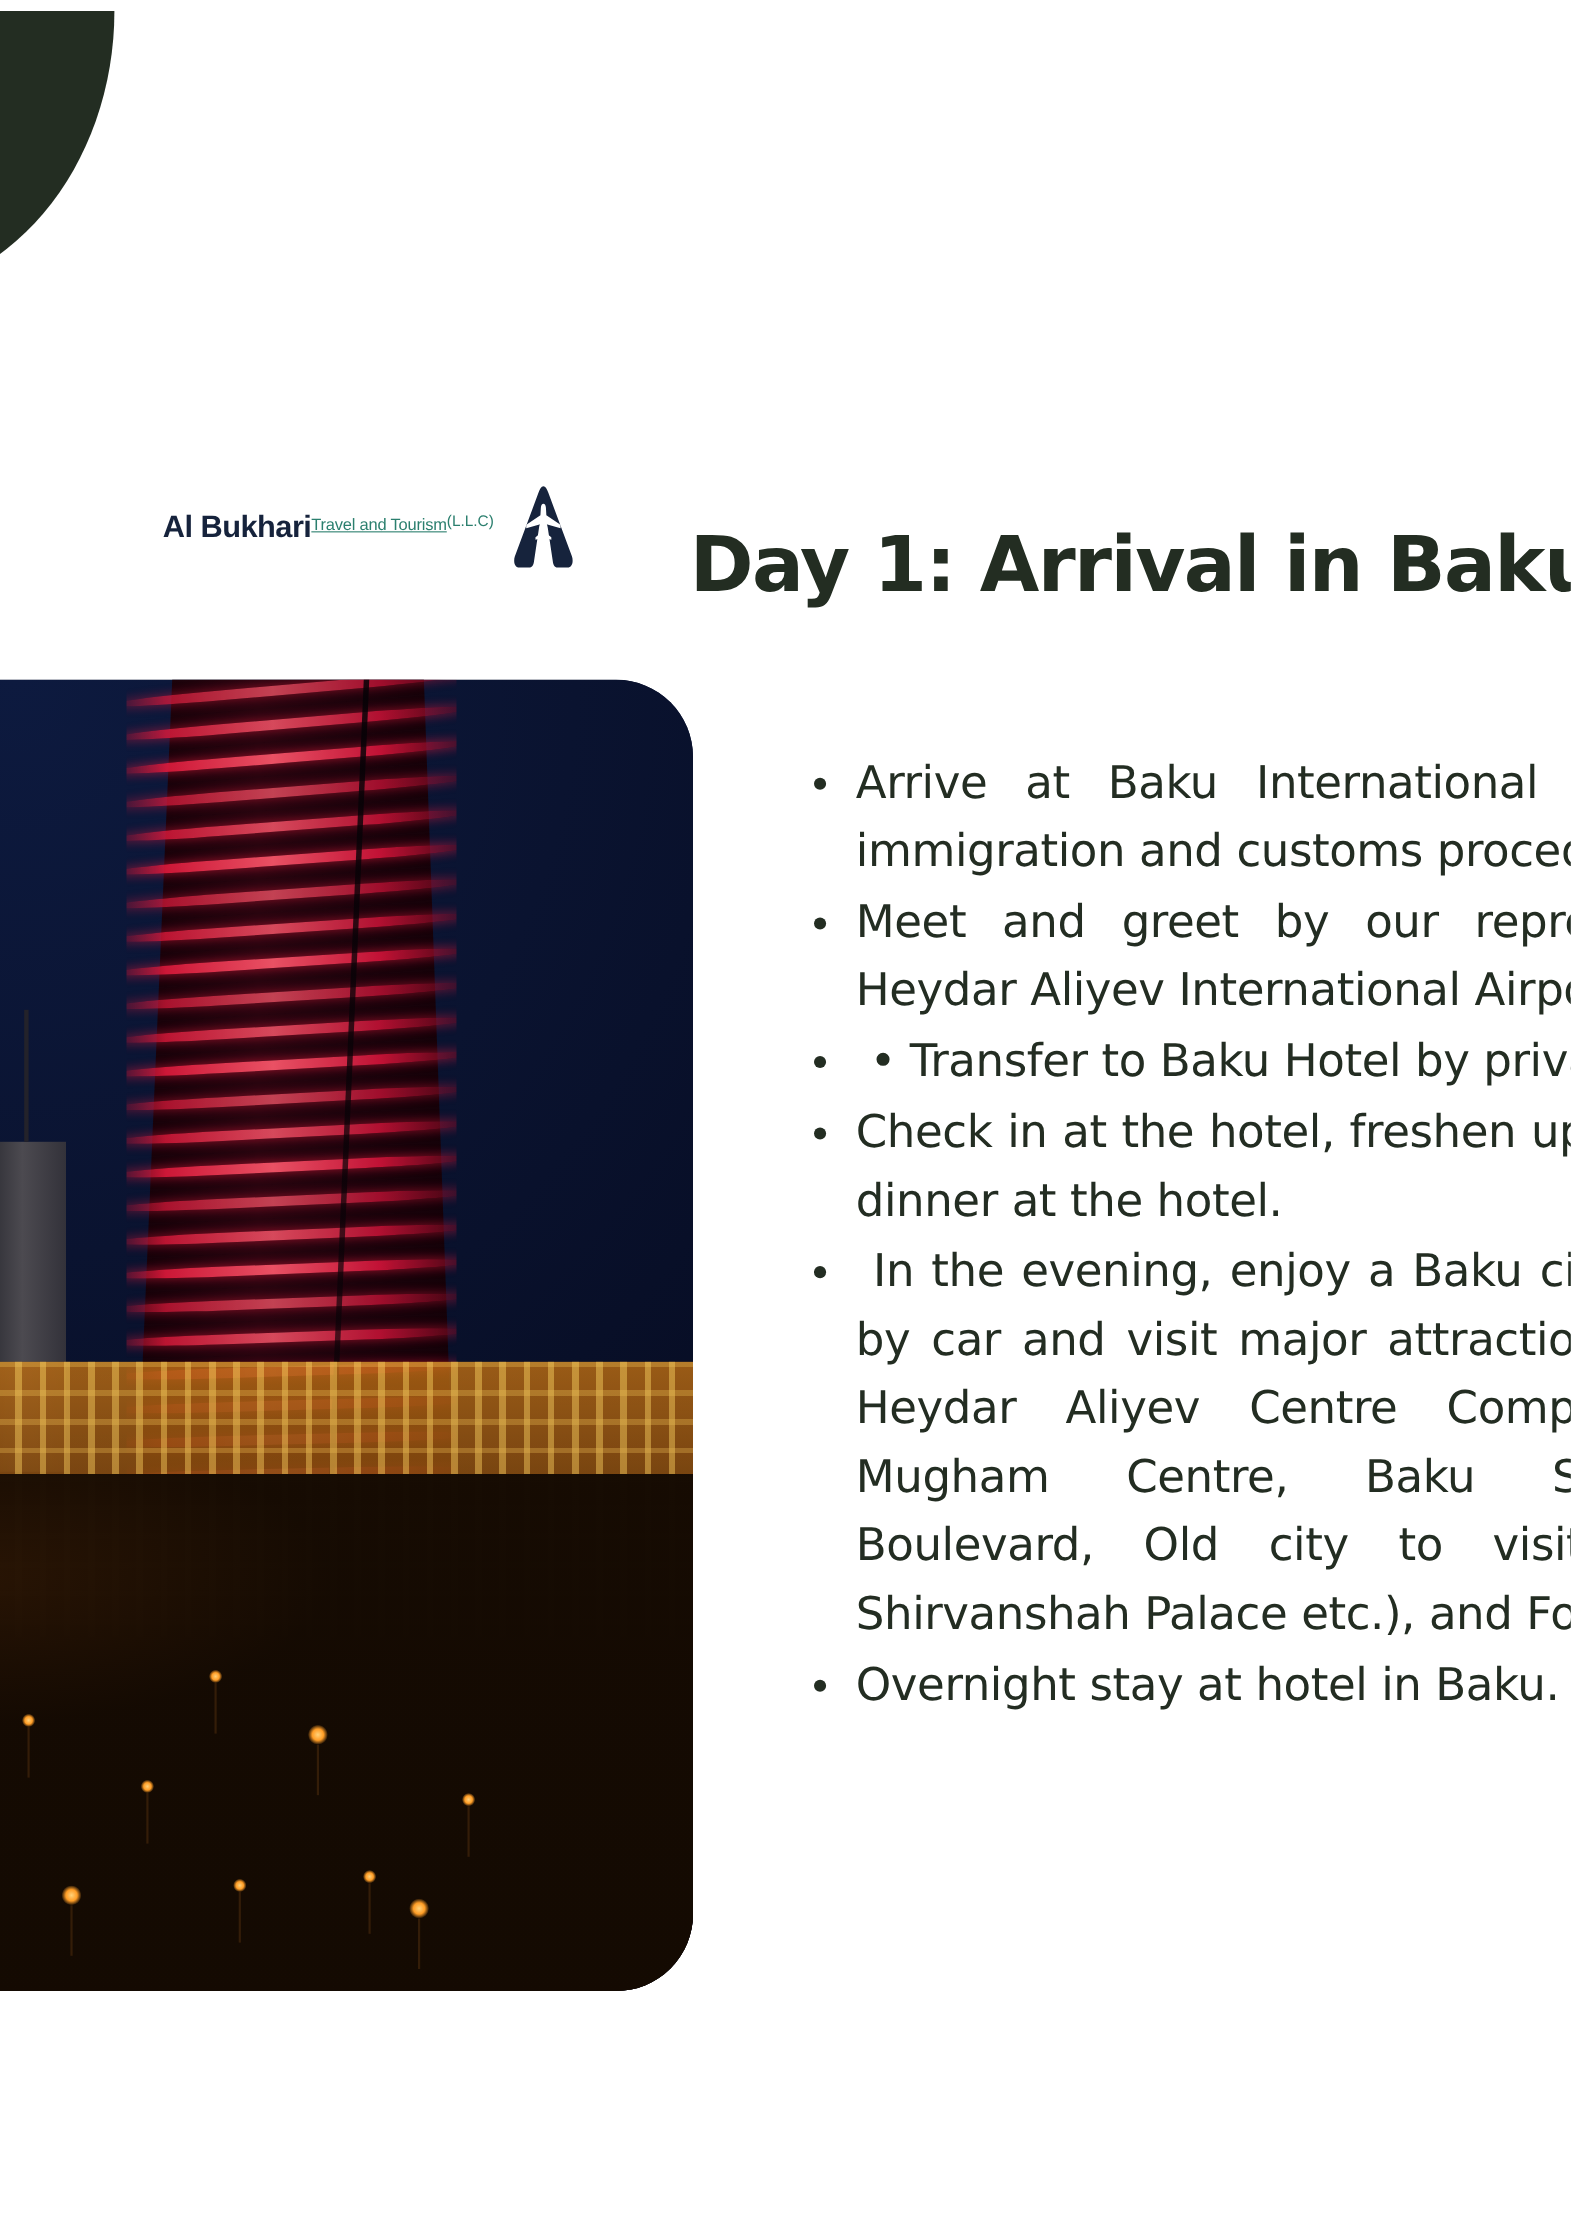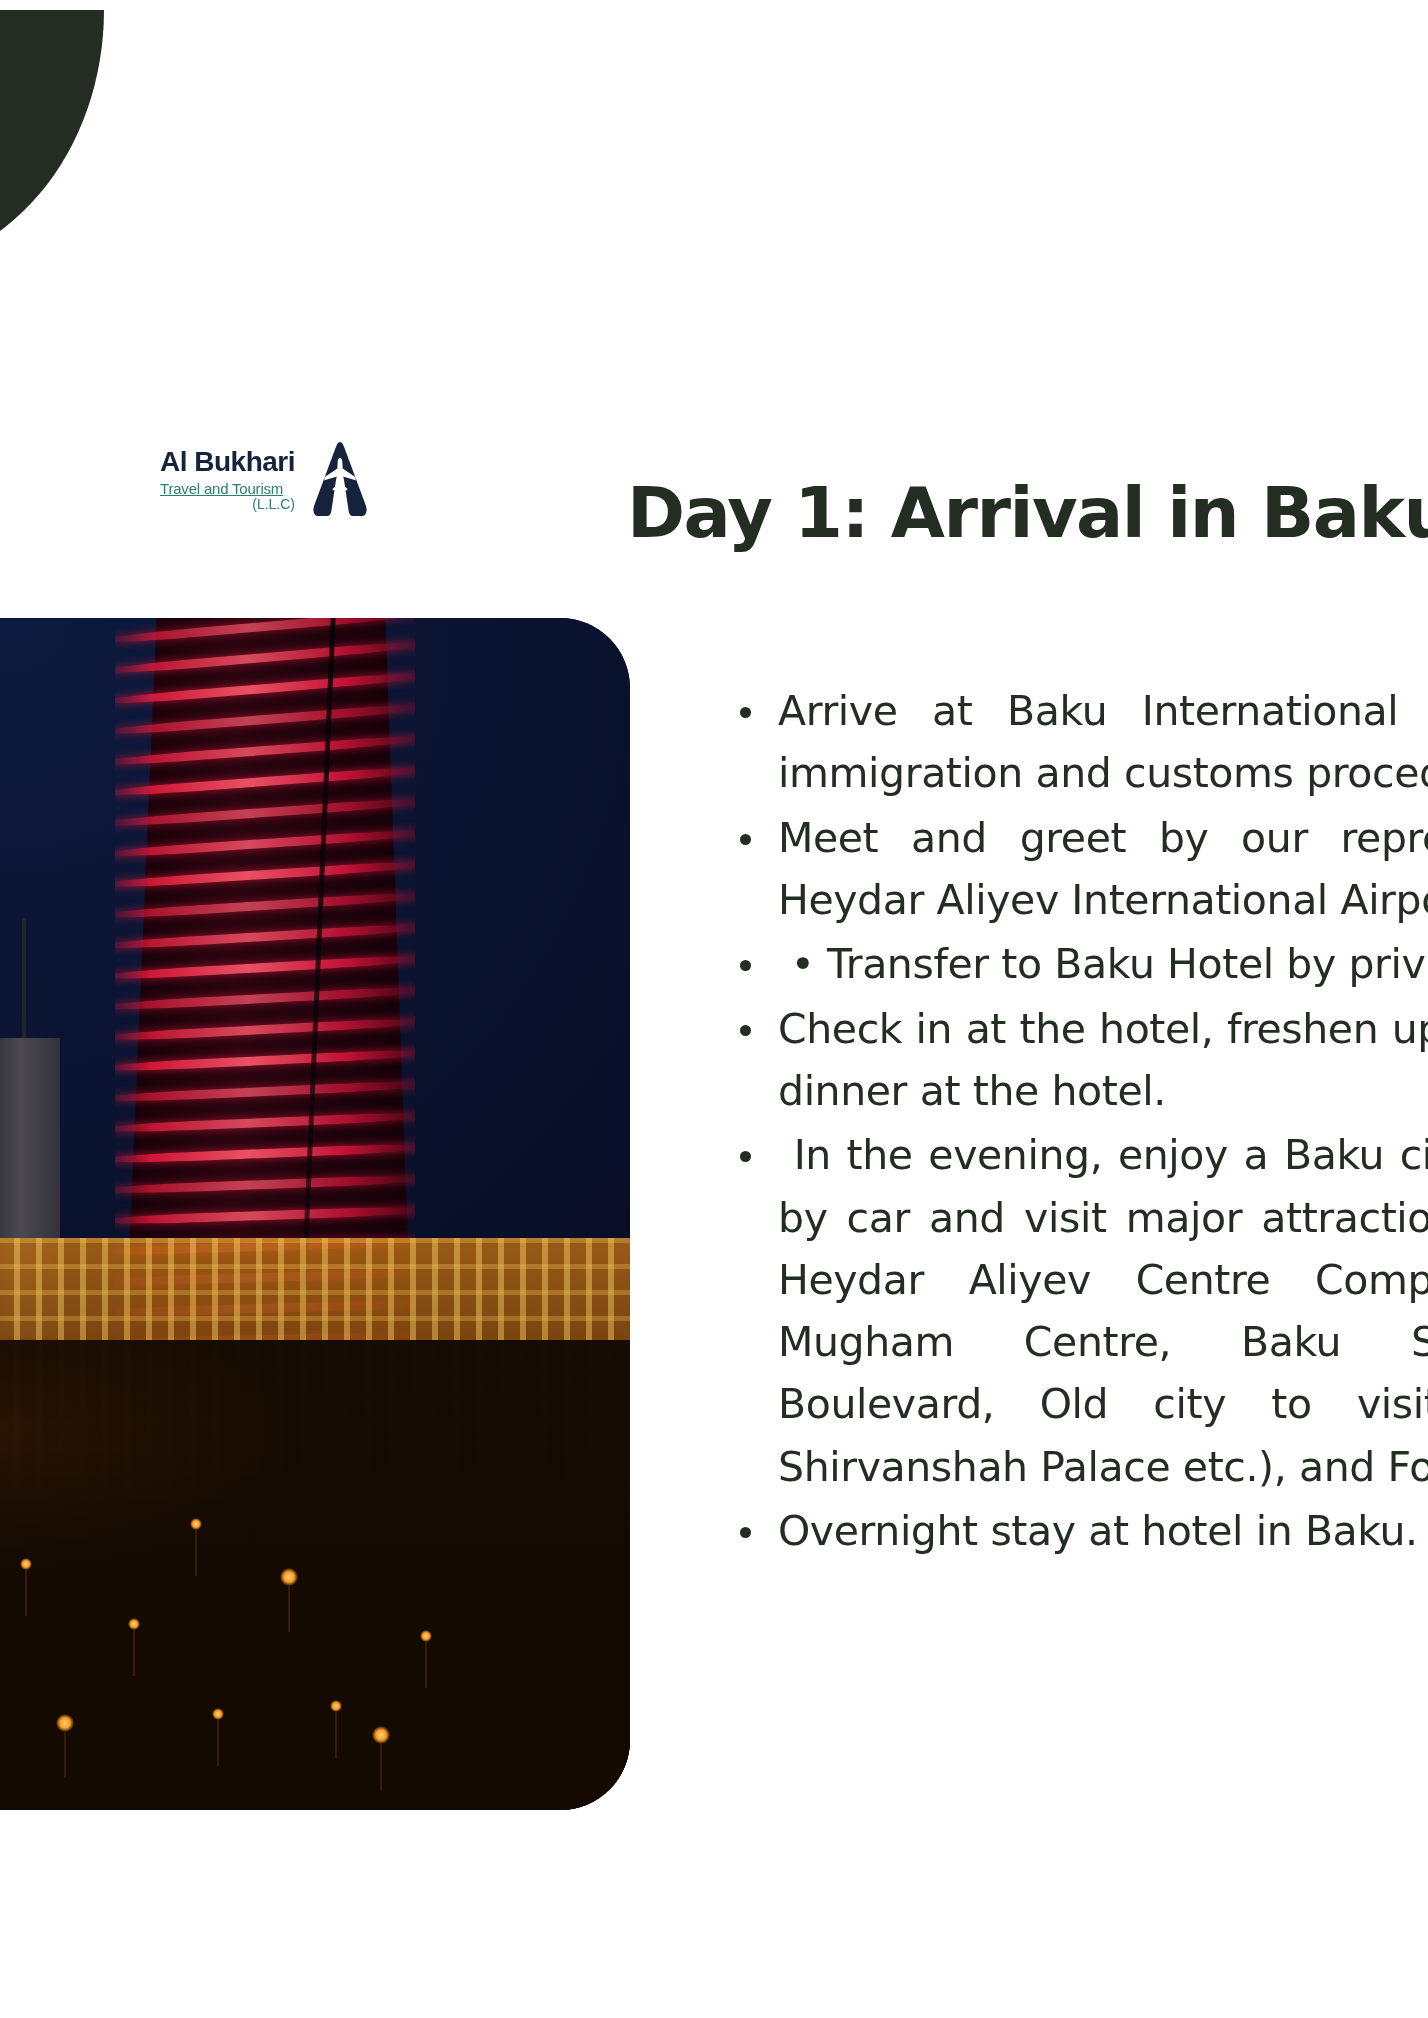--- a/index.html
+++ b/index.html
@@ -32,23 +32,22 @@
   .logo {
     position: absolute;
     left: 148px;
     top: 440px;
     display: flex;
     align-items: center;
     gap: 14px;
   }
   .logo-words {
     display: flex;
-    flex-direction: column;
+    flex-direction: row;
     line-height: 1;
-    margin-left: 12px;
   }
   .logo-name {
     font-family: "Liberation Sans", sans-serif;
     font-weight: 700;
     font-size: 28px;
     letter-spacing: -0.5px;
     color: #16233c;
     white-space: nowrap;
   }
   .logo-tag {

